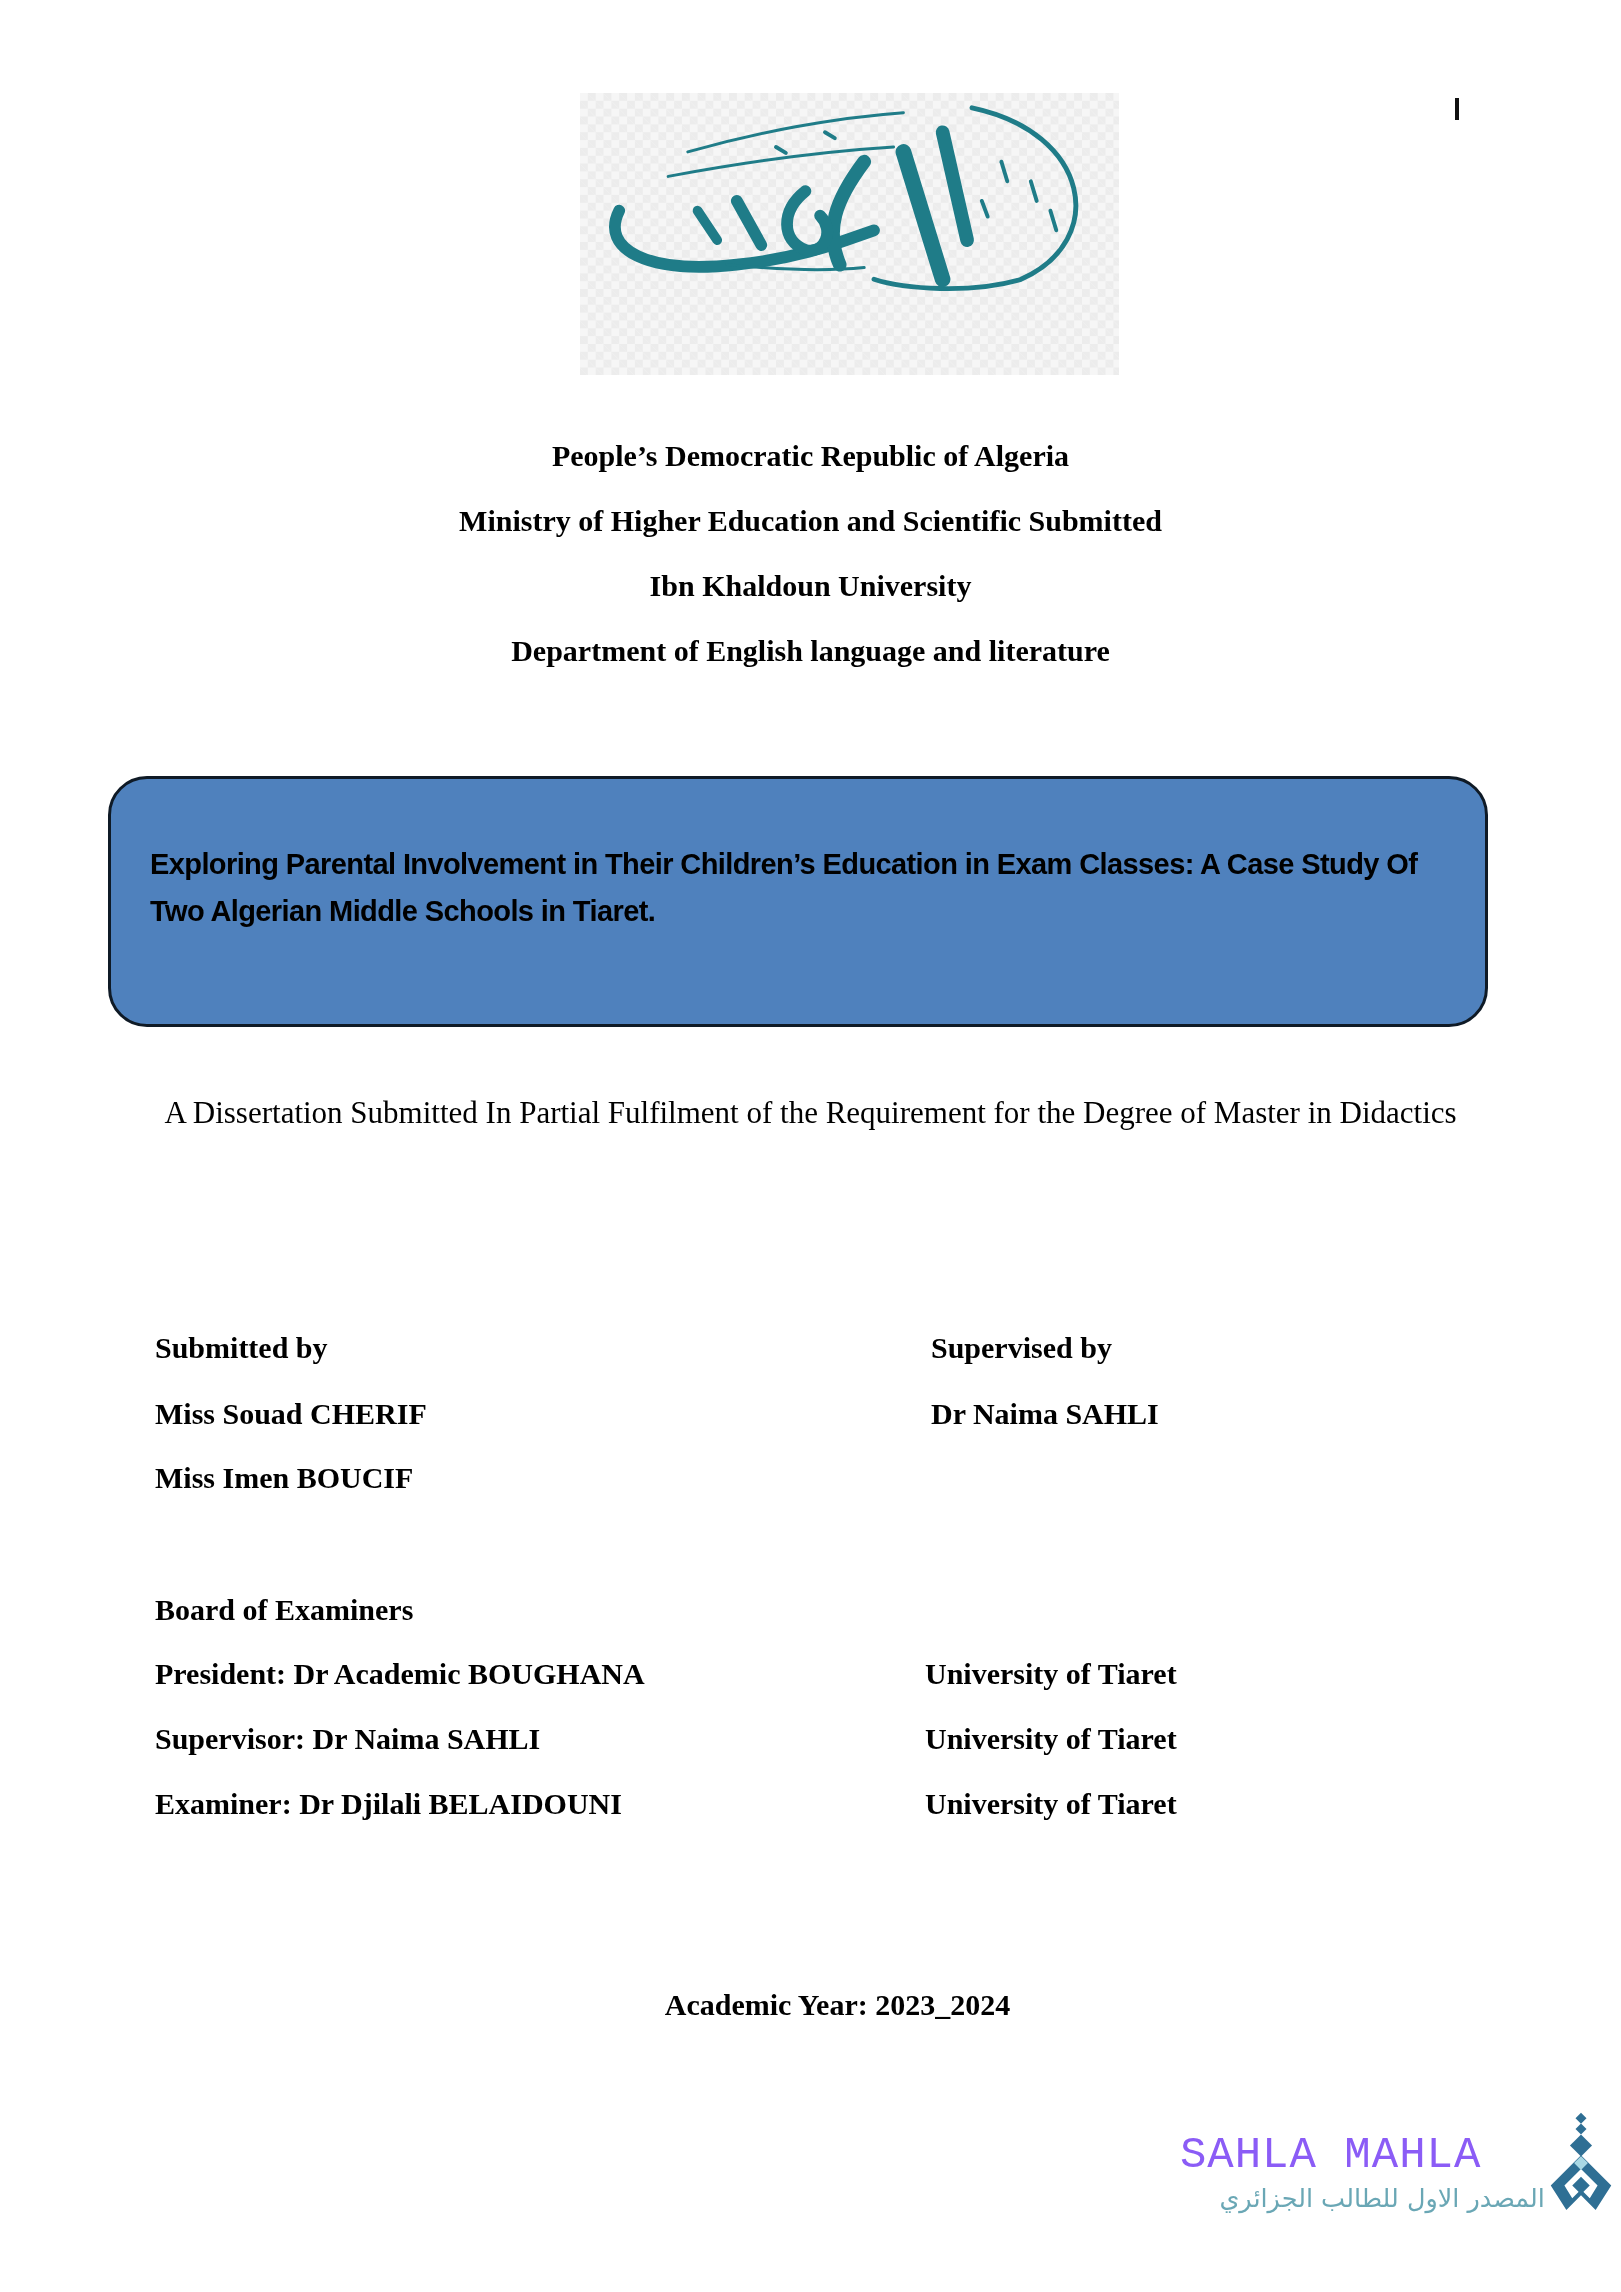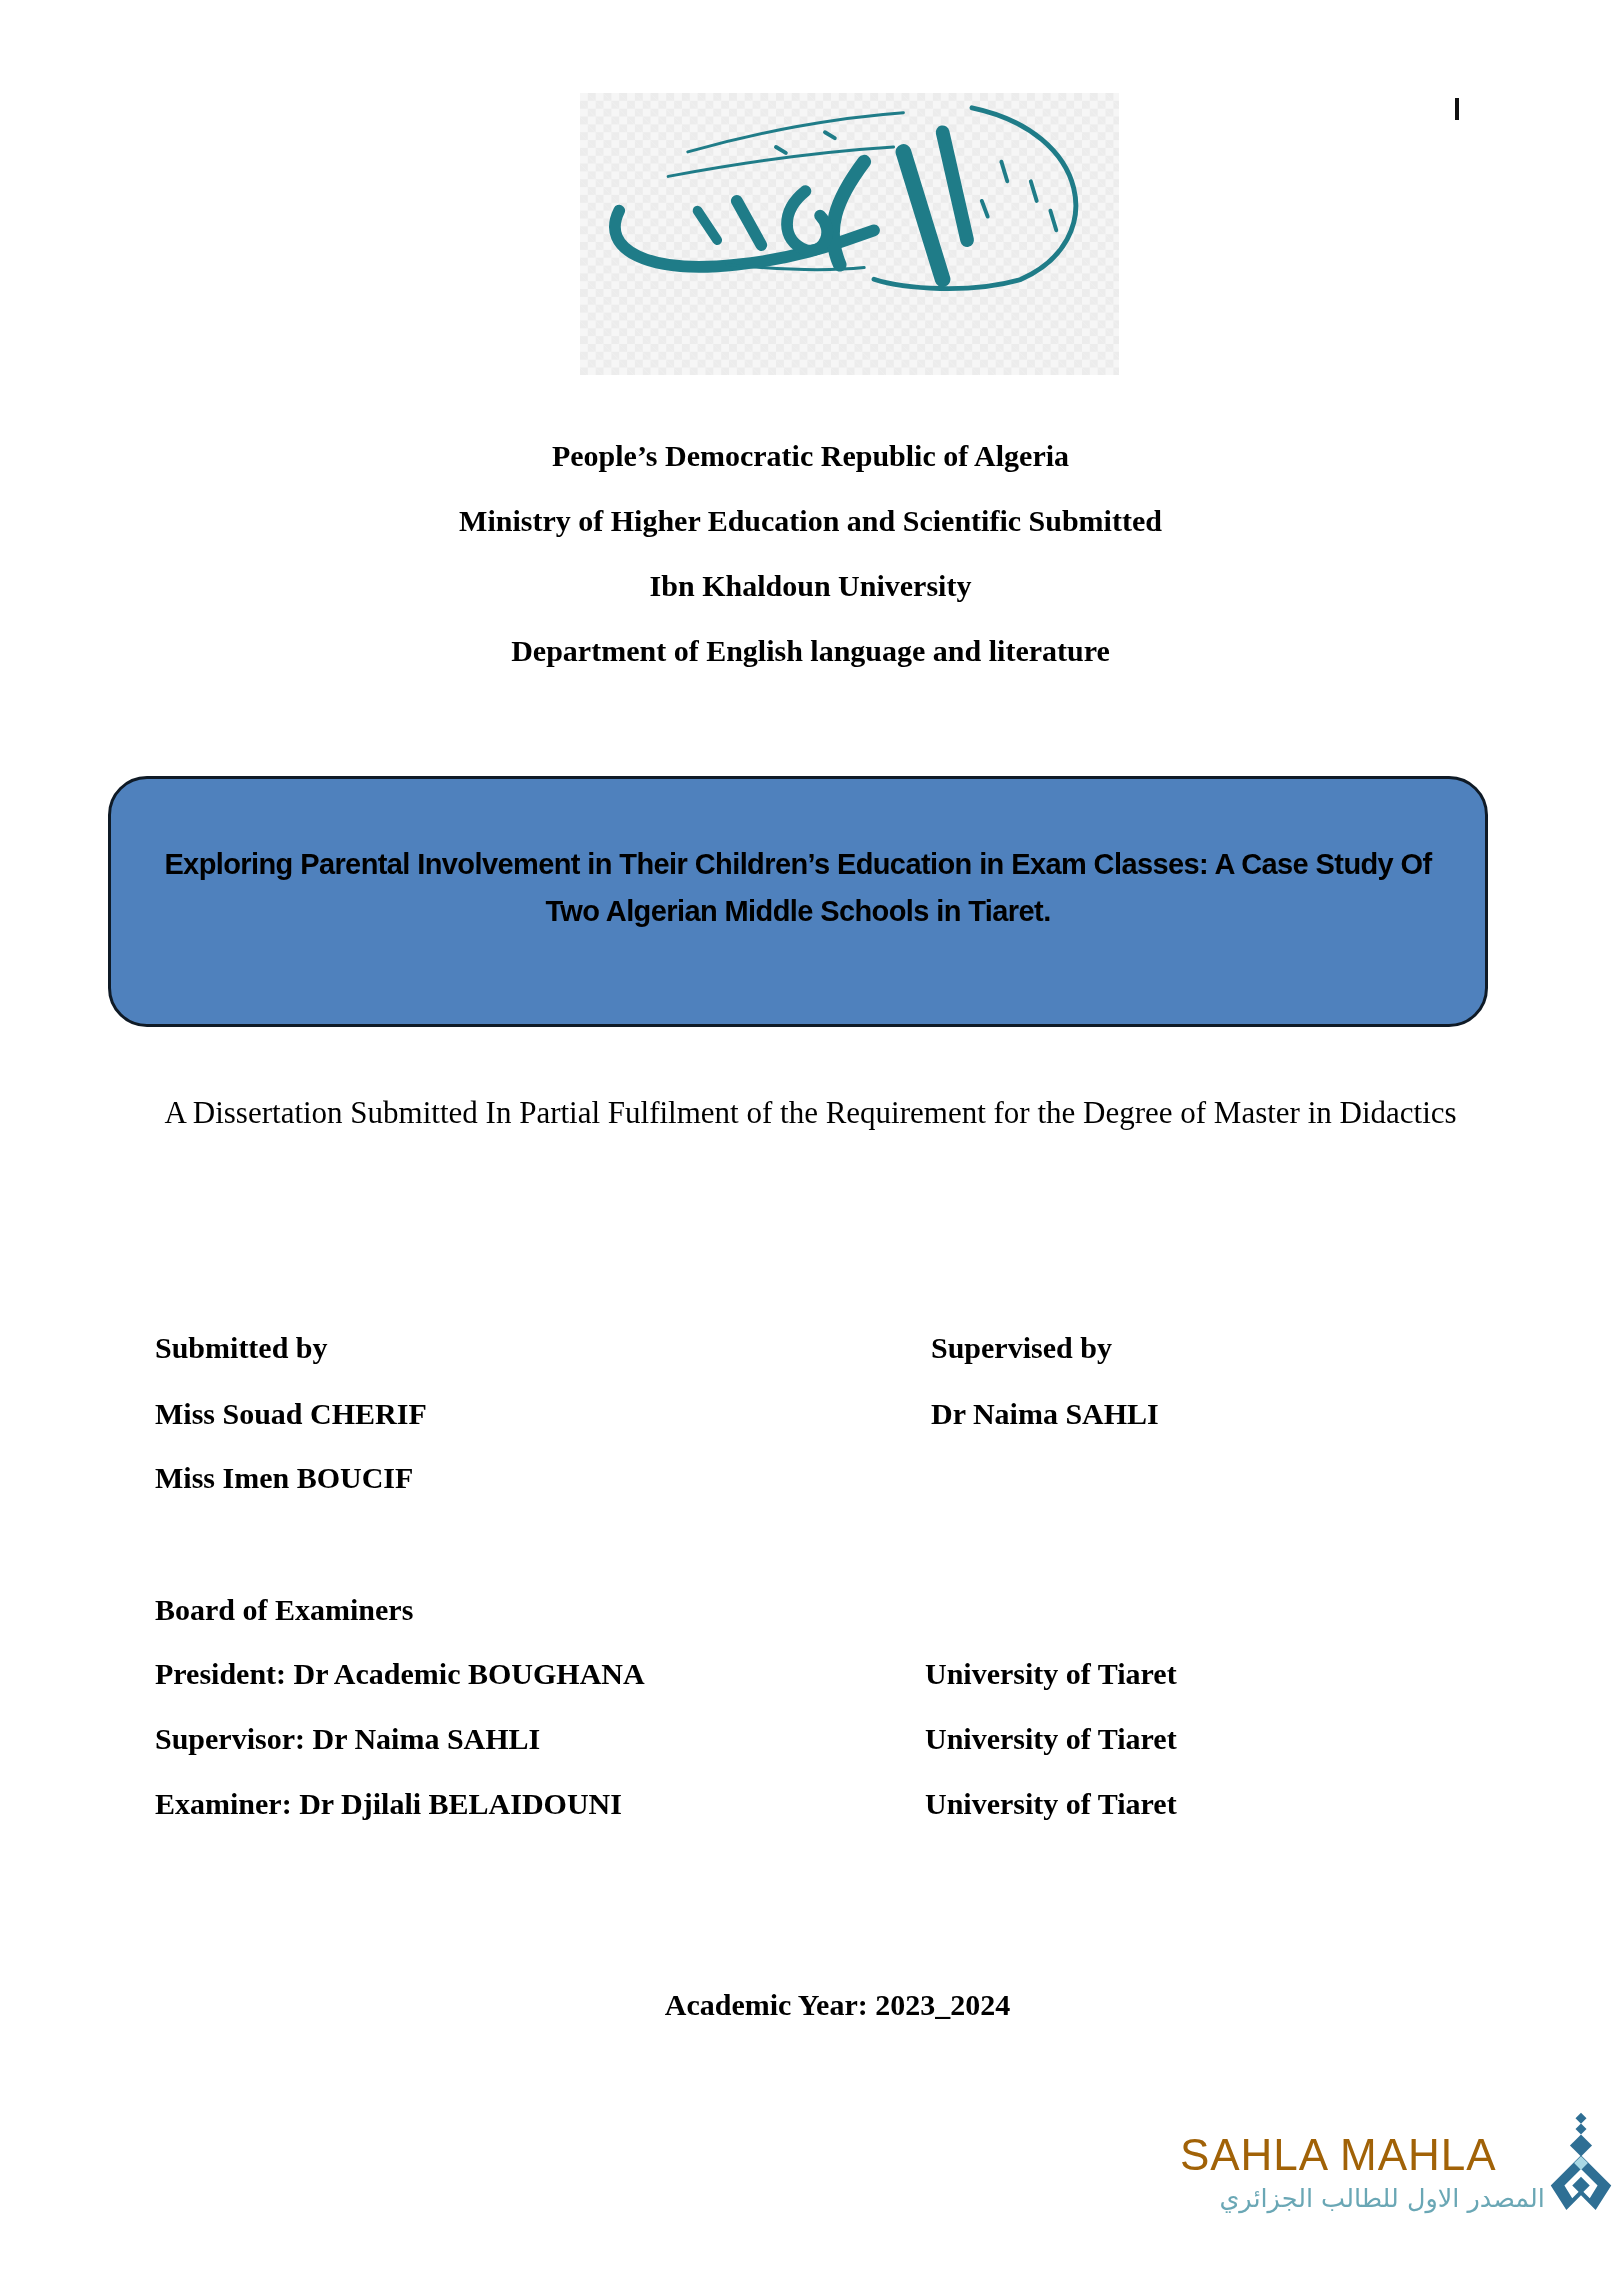--- a/index.html
+++ b/index.html
@@ -22,34 +22,34 @@
               font-family: "DejaVu Sans", sans-serif; font-size: 29px; letter-spacing: 5.9px; color: #555; font-weight: bold; }
   .uni-logo .logo-line2 { position: absolute; left: 0; width: 100%; top: 247px; text-align: center;
               font-family: "DejaVu Sans", sans-serif; font-size: 25.5px; letter-spacing: 4.9px; color: #666; }
 
   
   .header-line { left: 0; width: 1621px; text-align: center; font-weight: bold; font-size: 30px; }
 
   
   .title-box { left: 108px; top: 776px; width: 1380px; height: 251px;
                background: #4f81bd; border: 3.9px solid #0f1a26; border-radius: 39px; box-sizing: border-box; }
-  .title-text { position: absolute; left: 0; width: 100%; top: 62px; text-align: center;
+  .title-text { position: absolute; left: 0; width: 100%; top: 62px; text-align: left;
                 font-family: "Liberation Sans", sans-serif; font-weight: bold; font-size: 29px;
                 line-height: 47px; color: #000; letter-spacing: -0.6px; padding: 0 39px; box-sizing: border-box; }
 
   .diss { left: 147px; width: 1327px; top: 1090px; text-align: center; font-size: 31px; line-height: 45px; }
 
   .bold-line { font-weight: bold; font-size: 30px; white-space: nowrap; }
 
   .year { left: 0; width: 1621px; text-align: center; top: 1988px; font-weight: bold; font-size: 30px; padding-left: 27px; }
 
   
   .sahla { left: 1176px; top: 2112px; width: 445px; height: 108px; }
-  .sahla-en { position: absolute; left: 3.9px; top: 17.6px; font-family: Liberation Sans, sans-serif;
-              font-size: 44px; color: #a16207; letter-spacing: 1px; }
+  .sahla-en { position: absolute; left: 3.9px; top: 17.6px; font-family: Liberation Mono, monospace;
+              font-size: 44px; color: #8b5cf6; letter-spacing: 1px; }
   .sahla-ar { position: absolute; left: 5.9px; top: 71px; font-family: "DejaVu Sans", sans-serif;
               font-size: 25.5px; color: #6aa7b5; direction: rtl; width: 363px; text-align: right; }
   .sahla-emblem { position: absolute; left: 365px; top: 0; }
 </style>
 </head>
 <body>
 
 <div class="abs page-num" title=""></div>
 
 <div class="abs uni-logo">

